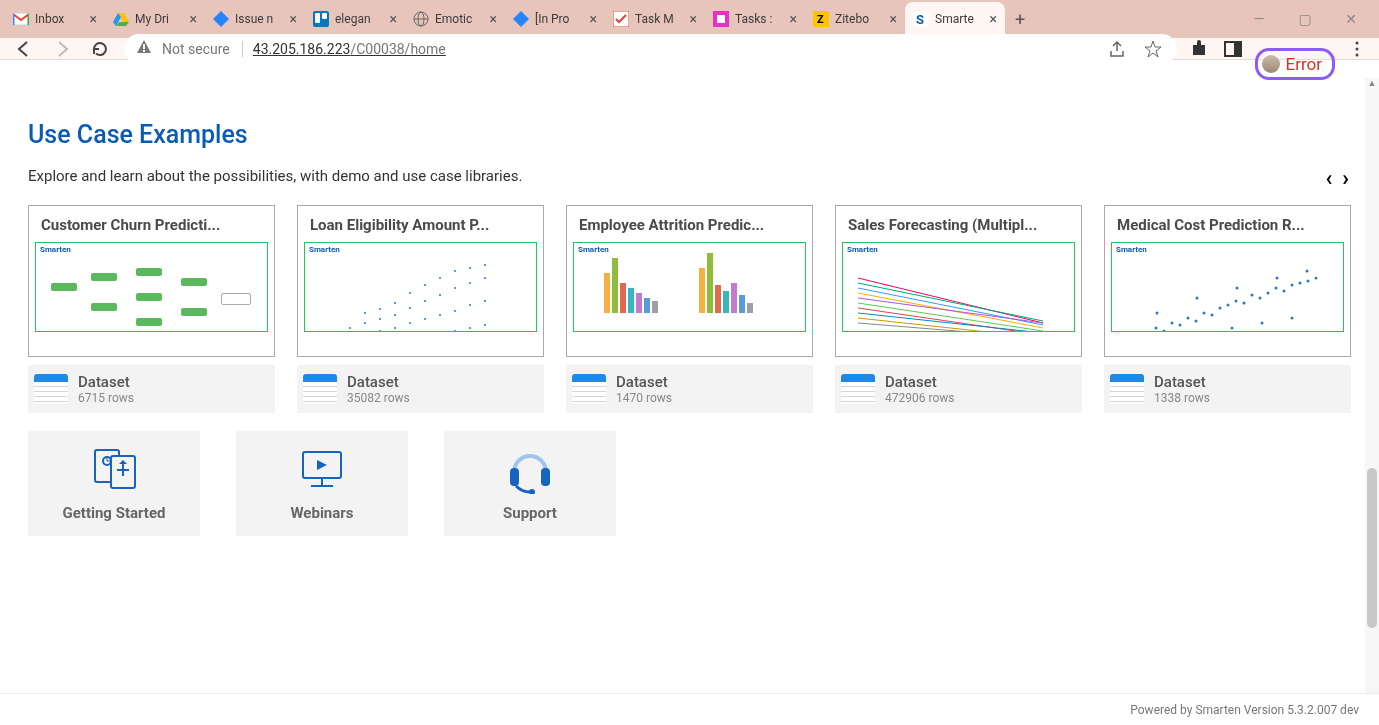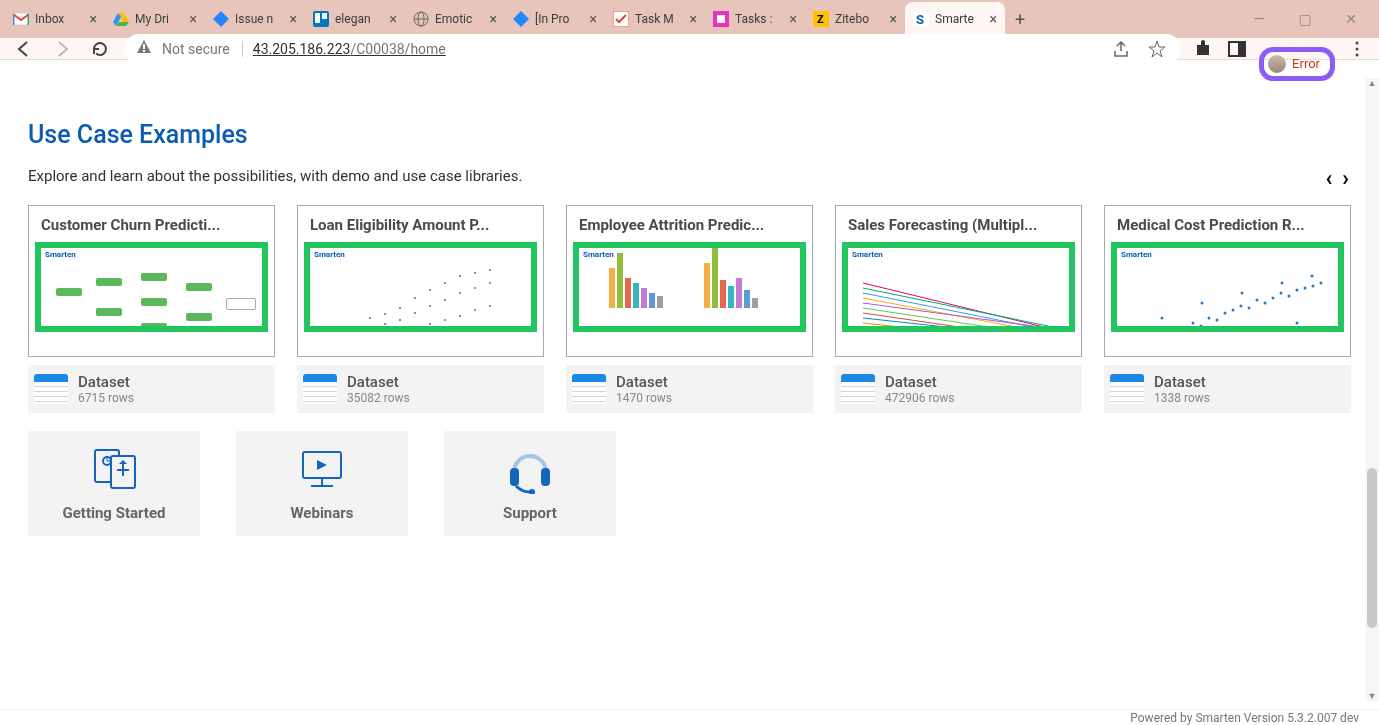--- a/index.html
+++ b/index.html
@@ -122,25 +122,25 @@
   .toolbar-icon {
     width: 24px;
     height: 24px;
     display:flex;
     align-items:center;
     justify-content:center;
     color:#555;
     cursor:pointer;
   }
   .error-badge {
-    border: 5px solid #8b5cf6;
+    border: 3px solid #8b5cf6;
     border-radius: 14px;
     padding: 3px 10px 3px 4px;
     color: #d93025;
-    font-size: 13px;
+    font-size: 17px;
     display: flex;
     align-items: center;
     gap: 6px;
     margin-top: 30px;
   }
   .avatar-mini {
     width: 18px; height: 18px;
     border-radius: 50%;
     background: linear-gradient(#cba, #987);
   }
@@ -194,21 +194,21 @@
     font-size: 15px;
     font-weight: 700;
     color: #4a4a4a;
     white-space: nowrap;
     overflow: hidden;
     text-overflow: ellipsis;
   }
   .thumb {
     flex: 1;
     margin: 4px 6px 24px 6px;
-    border: 6px solid #22c55e;
+    border: 1px solid #22c55e;
     background: #fff;
     position: relative;
     overflow: hidden;
   }
   .thumb-brand {
     position: absolute;
     top: 2px; left: 4px;
     color: #0b5bb3;
     font-size: 8px;
     font-weight: bold;
@@ -256,21 +256,21 @@
     cursor:pointer;
   }
   .ks-icon { height: 46px; display:flex; align-items:center; justify-content:center; color:#1565c0;}
   .ks-label { font-size: 15px; font-weight: 700; color: #666;}
   
   .footer {
     position: absolute;
     bottom: 0;
     right: 0;
     left: 0;
-    height: 16px;
+    height: 32px;
     background: #fff;
     border-top: 1px solid #eee;
     display: flex;
     justify-content: flex-end;
     align-items: center;
     padding-right: 20px;
     font-size: 12px;
     color: #777;
   }
   

